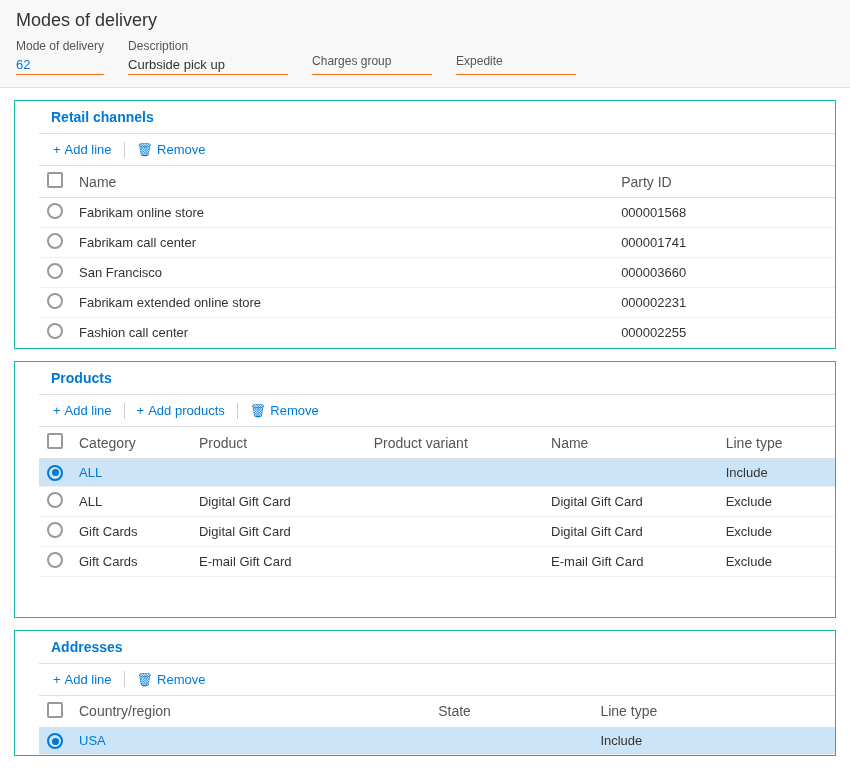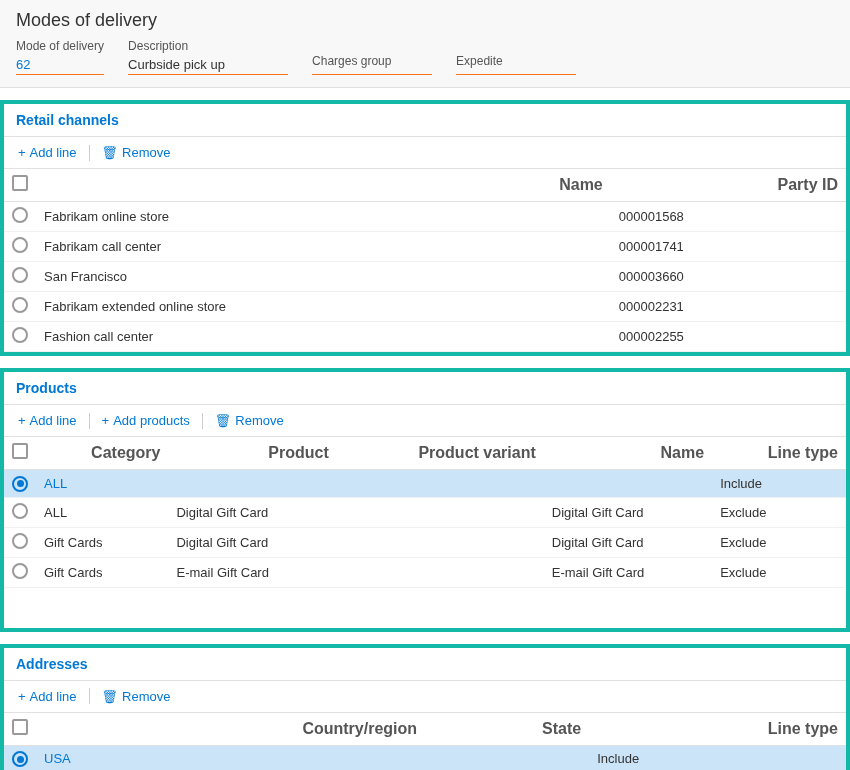--- a/index.html
+++ b/index.html
@@ -51,23 +51,24 @@
     .field-value.text {
       color: #333;
       min-width: 160px;
     }
     .field-value.wide {
       min-width: 120px;
     }
 
     
     .section {
-      margin: 12px 0;
-      border: 4px solid #14b8a6;
-      background: #fff;
+      margin: 12px 14px;
+      border: 1px solid #14b8a6;
+      background: #fff;
+      padding-left: 24px;
     }
     .section-header {
       padding: 8px 12px;
       border-bottom: 1px solid #e0e0e0;
       background: #fff;
     }
     .section-title {
       font-size: 14px;
       font-weight: 600;
       color: #0078d4;
@@ -97,23 +98,23 @@
       background: #ccc;
       margin: 0 4px;
     }
 
     
     .data-table {
       width: 100%;
       border-collapse: collapse;
     }
     .data-table th {
-      text-align: right;
-      font-size: 16px;
-      font-weight: 700;
+      text-align: left;
+      font-size: 14px;
+      font-weight: 400;
       color: #555;
       padding: 6px 8px;
       border-bottom: 1px solid #e0e0e0;
       background: #fff;
     }
     .data-table td {
       padding: 5px 8px;
       font-size: 13px;
       color: #333;
       border-bottom: 1px solid #f0f0f0;

